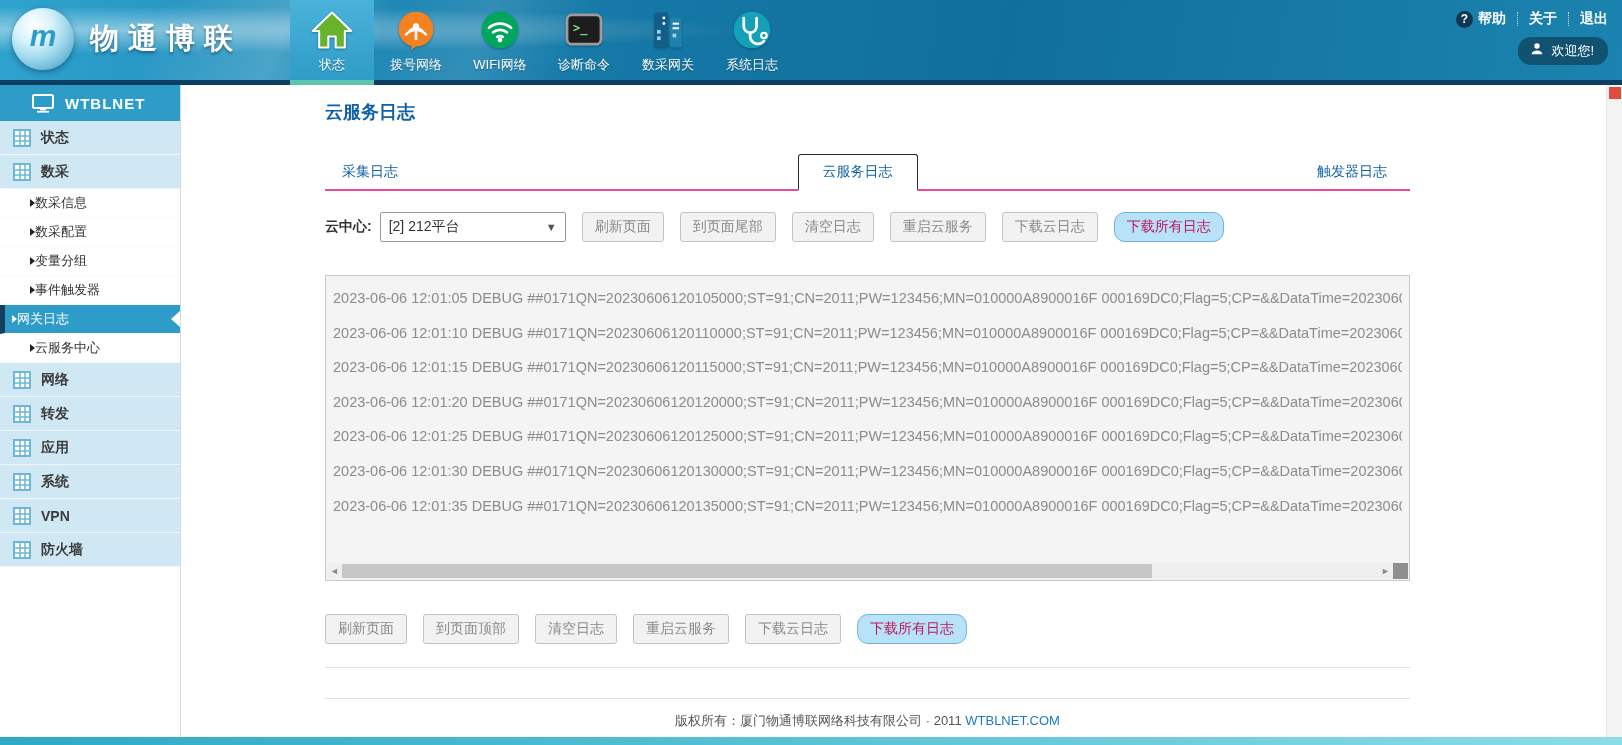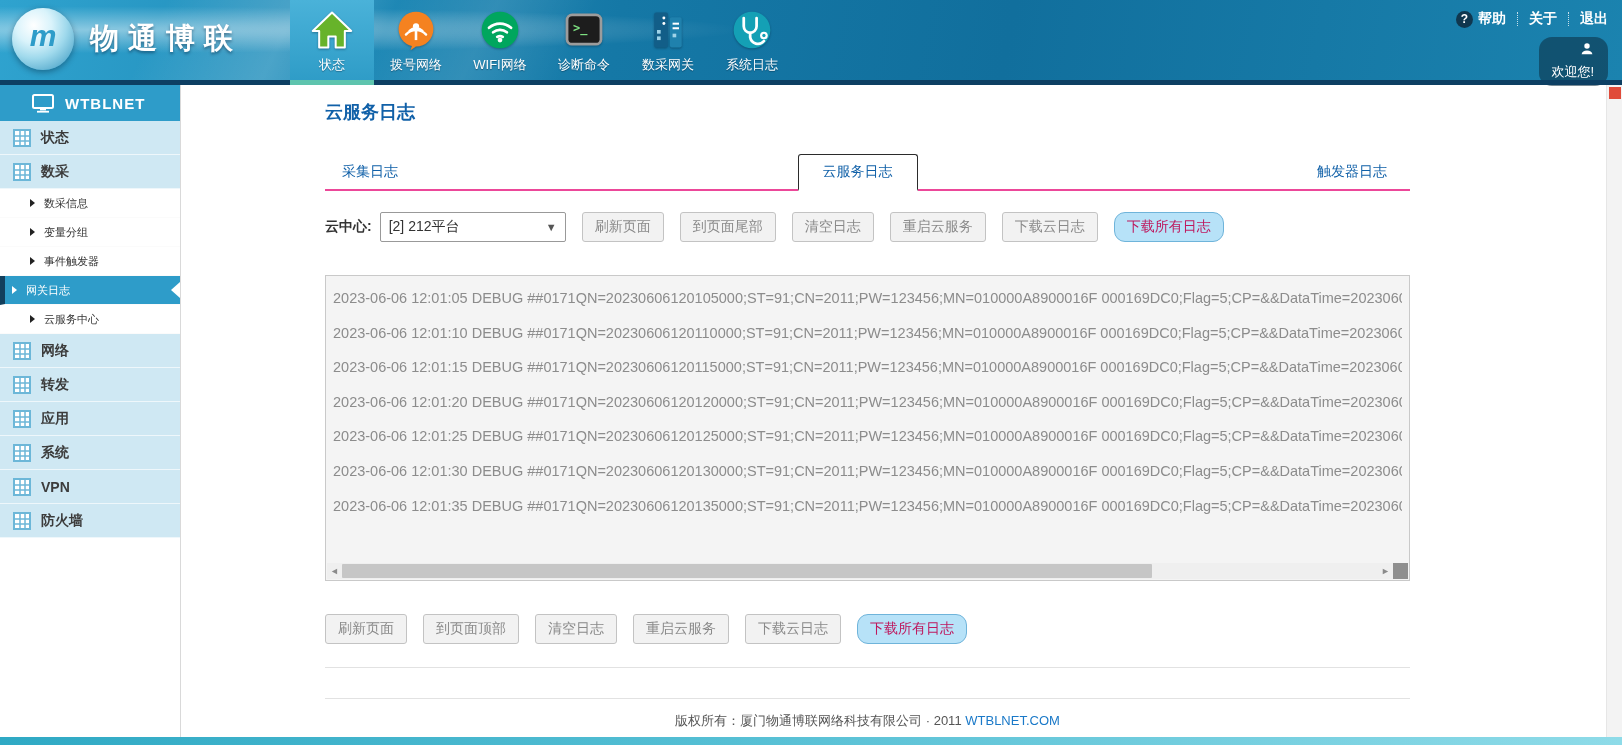--- a/index.html
+++ b/index.html
@@ -52,45 +52,45 @@
 
   .top-right { position:absolute; right:14px; top:0; text-align:right; }
   .top-links { margin-top:10px; display:flex; align-items:center; justify-content:flex-end; color:#fff; font-size:14px; }
   .top-links a { color:#fff; text-decoration:none; cursor:pointer;font-weight:bold; }
   .qicon {
     width:17px; height:17px; border-radius:50%; background:#10374f; color:#fff;
     font-size:12px; font-weight:bold; display:inline-flex; align-items:center; justify-content:center; margin-right:5px;
   }
   .sep { border-left:1px dotted rgba(255,255,255,.75); height:14px; margin:0 11px; }
   .welcome-pill {
-    margin-top:9px; display:inline-flex; align-items:flex-end; gap:7px;
+    margin-top:9px; display:inline-flex; align-items:flex-start; gap:7px;
     background:rgba(11,44,64,.55); border-radius:13px; padding:5px 14px 5px 12px;
-    color:#fff; font-size:13px; cursor:pointer;flex-direction:column;
+    color:#fff; font-size:13px; cursor:pointer;
   }
   .welcome-pill svg { width:14px; height:14px; }
 
   
   .sidebar {
     position:absolute; left:0; top:85px; width:181px; bottom:8px;
     background:#fff; border-right:1px solid #d9d9d9; z-index:4;
   }
   .sb-header {
     height:36px; background:#2e9cc9; color:#fff; display:flex; align-items:center;
     gap:11px; padding-left:32px; font-size:15px; font-weight:bold; letter-spacing:1px;
   }
   .sb-header svg { width:22px; height:19px; }
   .sb-group {
     height:34px; background:#cfe8f3; border-bottom:1px solid #eef7fb;
     display:flex; align-items:center; gap:10px; padding-left:13px;
     font-size:14px; font-weight:bold; color:#3c3c3c; cursor:pointer;
   }
   .sb-group svg { width:18px; height:18px; }
   .sb-sub {
-    position:relative; height:29px; background:#fff; color:#333; font-size:11px;
-    display:flex; align-items:center; gap:9px; padding-left:30px; cursor:pointer;
+    position:relative; height:29px; background:#fff; color:#333; font-size:13px;
+    display:flex; align-items:center; gap:0; padding-left:30px; cursor:pointer;
     border-bottom:1px solid #fbfbfb;
   }
   .tri {
     width:0; height:0; border-left:5px solid currentColor;
     border-top:4px solid transparent; border-bottom:4px solid transparent; color:#222;
   }
   .sb-sub.active { background:#2e9cc9; color:#fff; border-left:5px solid #123f5c; padding-left:7px; }
   .sb-sub.active .tri { color:#fff; }
   .sb-sub.active::after {
     content:''; position:absolute; right:0; top:50%; transform:translateY(-50%);
@@ -285,20 +285,24 @@
     <svg viewBox="0 0 18 18">
         <rect x="1" y="1" width="16" height="16" fill="#fff" stroke="#6cb7d8" stroke-width="2"></rect>
         <path d="M1 7 H17 M1 12 H17 M7 1 V17 M12 1 V17" stroke="#6cb7d8" stroke-width="1.5"></path>
       </svg>
     <span>数采</span>
   </div>
 
   <div class="sb-sub">
     <span class="tri"></span>
     <span>数采信息</span>
+  </div>
+  <div class="sb-sub">
+    <span class="tri"></span>
+    <span>数采配置</span>
   </div>
   <div class="sb-sub">
     <span class="tri"></span>
     <span>变量分组</span>
   </div>
   <div class="sb-sub">
     <span class="tri"></span>
     <span>事件触发器</span>
   </div>
   <div class="sb-sub active">

